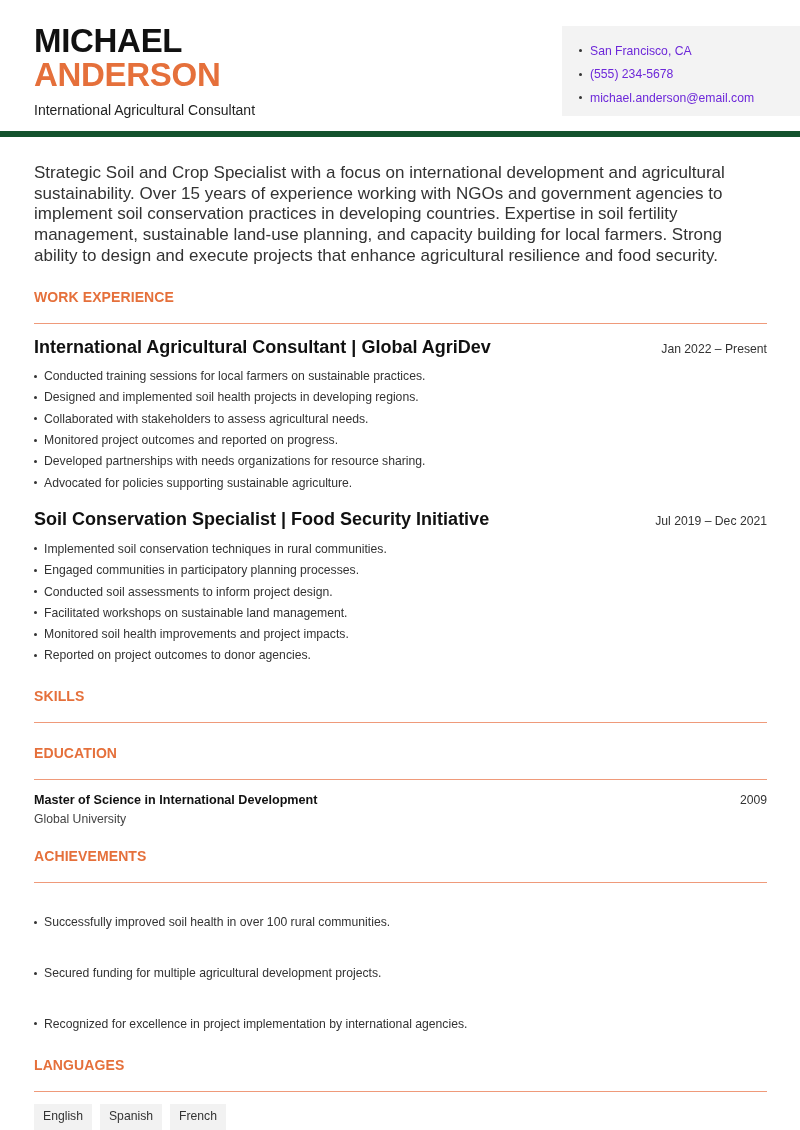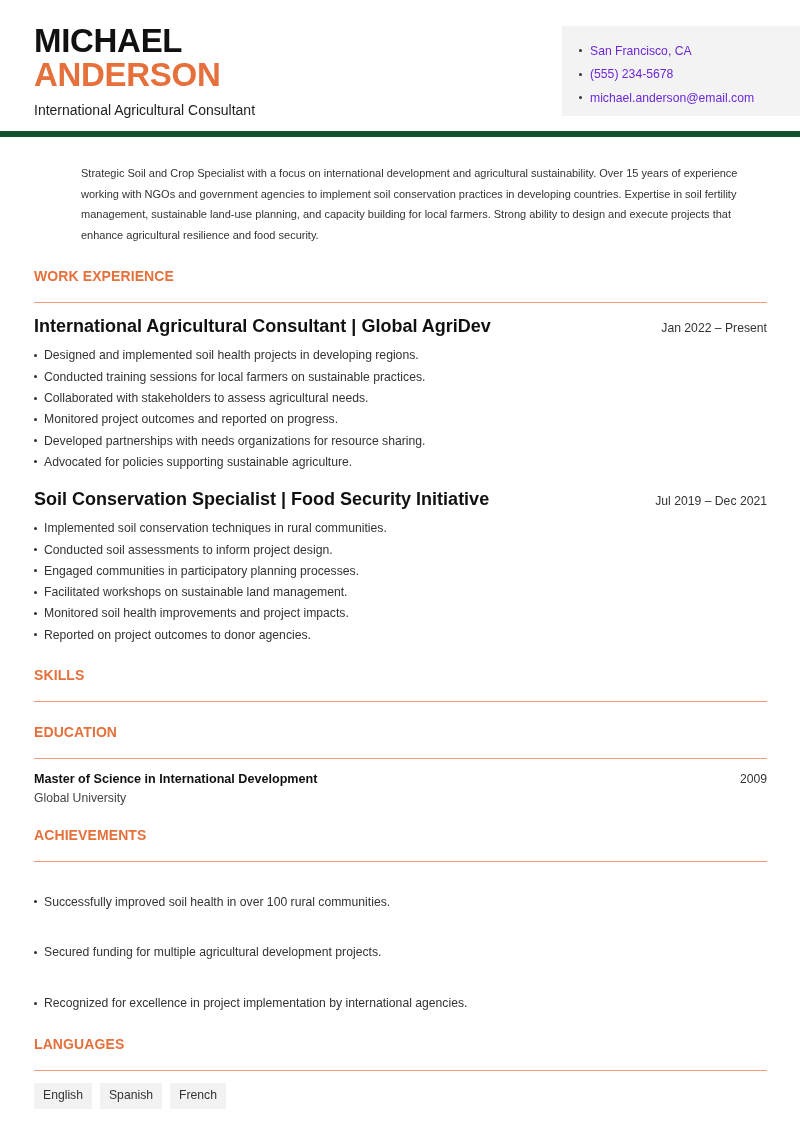--- a/index.html
+++ b/index.html
@@ -45,21 +45,21 @@
     .bullet {
       display: inline-block; width: 3px; height: 3px;
       background: #333; border-radius: 50%;
       margin-right: 8px; flex-shrink: 0;
     }
 
     
     .content { padding: 0 33px 0 34px; }
     .summary {
       margin-top: 26px;
-      font-size: 11px; line-height: 20.7px; color: #333333; margin-left: 47px;
+      font-size: 17px; line-height: 20.7px; color: #333333;
     }
     .section-head {
       margin-top: 22px;
       font-size: 14px; font-weight: bold; color: #e5703b;
       padding-bottom: 18px;
       border-bottom: 1.5px solid #ef9a7a;
       letter-spacing: 0.1px;
     }
     .job { margin-top: 13px; }
     .job + .job { margin-top: 16px; }
@@ -130,25 +130,25 @@
       <h2 class="section-head">WORK EXPERIENCE</h2>
 
       <div class="job">
         <div class="job-head">
           <span class="job-title">International Agricultural Consultant | Global AgriDev</span>
           <span class="job-date">Jan 2022 – Present</span>
         </div>
         <ul class="bullets">
           <li>
               <span class="bullet"></span>
+              <span>Conducted training sessions for local farmers on sustainable practices.</span>
+            </li>
+          <li>
+              <span class="bullet"></span>
               <span>Designed and implemented soil health projects in developing regions.</span>
-            </li>
-          <li>
-              <span class="bullet"></span>
-              <span>Conducted training sessions for local farmers on sustainable practices.</span>
             </li>
           <li>
               <span class="bullet"></span>
               <span>Collaborated with stakeholders to assess agricultural needs.</span>
             </li>
           <li>
               <span class="bullet"></span>
               <span>Monitored project outcomes and reported on progress.</span>
             </li>
           <li>
@@ -167,25 +167,25 @@
           <span class="job-title">Soil Conservation Specialist | Food Security Initiative</span>
           <span class="job-date">Jul 2019 – Dec 2021</span>
         </div>
         <ul class="bullets">
           <li>
               <span class="bullet"></span>
               <span>Implemented soil conservation techniques in rural communities.</span>
             </li>
           <li>
               <span class="bullet"></span>
+              <span>Engaged communities in participatory planning processes.</span>
+            </li>
+          <li>
+              <span class="bullet"></span>
               <span>Conducted soil assessments to inform project design.</span>
-            </li>
-          <li>
-              <span class="bullet"></span>
-              <span>Engaged communities in participatory planning processes.</span>
             </li>
           <li>
               <span class="bullet"></span>
               <span>Facilitated workshops on sustainable land management.</span>
             </li>
           <li>
               <span class="bullet"></span>
               <span>Monitored soil health improvements and project impacts.</span>
             </li>
           <li>

